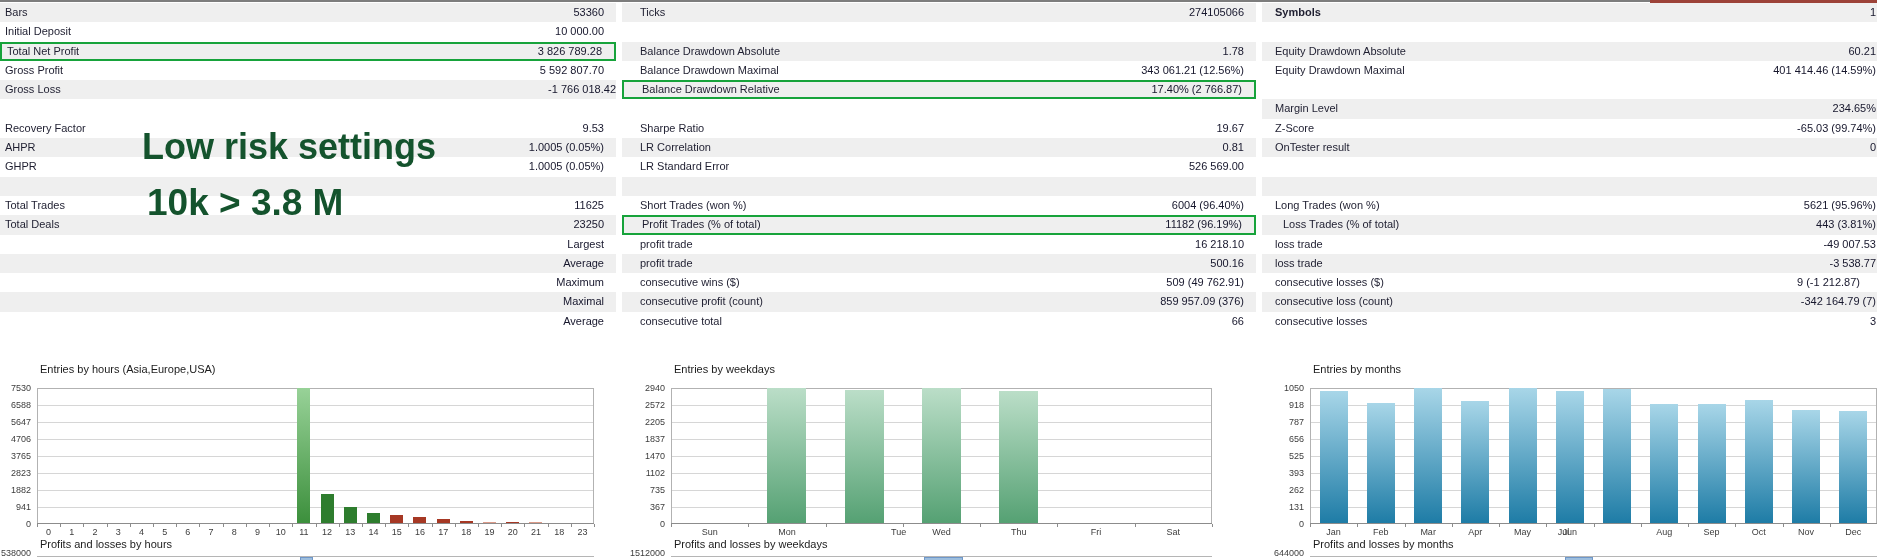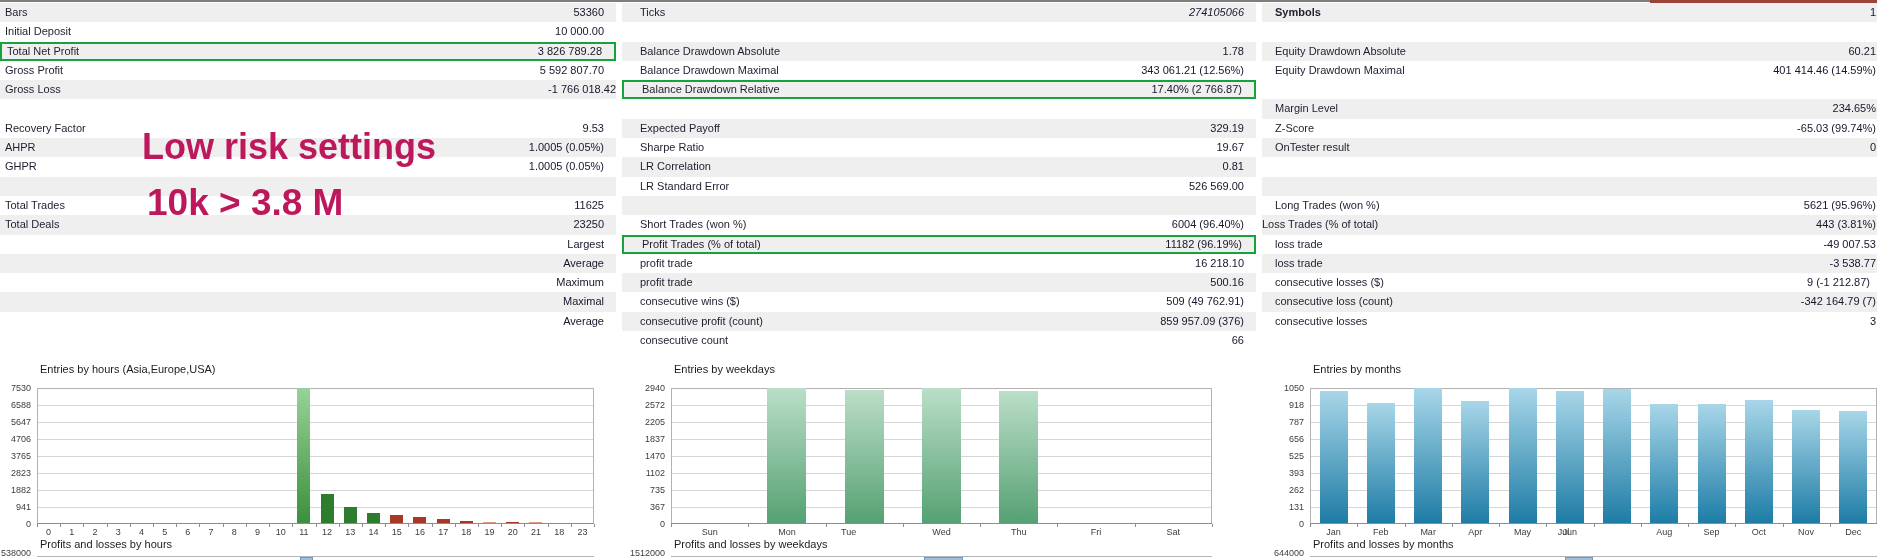--- a/index.html
+++ b/index.html
@@ -9,21 +9,21 @@
     color:#1e1e30;
   }
   .abs{position:absolute;}
   .trow{height:19.3px;line-height:19.3px;font-size:11px;white-space:nowrap;
         display:flex;justify-content:space-between;box-sizing:border-box;}
   .trow.stripe{background:#efefef;}
   .trow.hl{border:2px solid #17a33b;line-height:15.3px;z-index:2;position:relative;}
   .tlabel{color:#1e1e30;}
   .tvalue{color:#16162c;}
   
-  .anno{position:absolute;font-weight:bold;color:#be185d;z-index:5;letter-spacing:0px;}
+  .anno{position:absolute;font-weight:bold;color:#14532d;z-index:5;letter-spacing:0px;}
   
   .ctitle{position:absolute;font-size:11px;color:#1c1c1c;white-space:nowrap;}
   .plot{position:absolute;border:1px solid #b2b2b2;box-sizing:border-box;background:#ffffff;}
   .grid{position:absolute;height:1px;background:#d6d6d6;}
   .base{position:absolute;height:1px;background:#8c8c8c;}
   .ylab{position:absolute;font-size:9px;color:#3c3c3c;text-align:right;width:42px;}
   .xlab{position:absolute;font-size:9px;color:#3c3c3c;text-align:center;}
   .bar{position:absolute;}
   .tick{position:absolute;width:1px;height:3px;background:#8c8c8c;}
   
@@ -105,21 +105,21 @@
         <span class="tvalue" style="padding-right: 12px;">Maximal</span>
       </div>
       <div class="trow">
         <span class="tlabel" style="padding-left: 5px;"></span>
         <span class="tvalue" style="padding-right: 12px;">Average</span>
       </div>
     </div>
     <div class="abs" style="left: 622px; top: 3px; width: 634px;">
       <div class="trow stripe">
         <span class="tlabel" style="padding-left: 18px;">Ticks</span>
-        <span class="tvalue" style="padding-right: 12px; font-style: italic;">274105066</span>
+        <span class="tvalue" style="padding-right: 12px;">274105066</span>
       </div>
       <div class="trow">
         <span class="tlabel" style="padding-left: 18px;"></span>
         <span class="tvalue" style="padding-right: 12px;"></span>
       </div>
       <div class="trow stripe">
         <span class="tlabel" style="padding-left: 18px;">Balance Drawdown Absolute</span>
         <span class="tvalue" style="padding-right: 12px;">1.78</span>
       </div>
       <div class="trow">
@@ -127,24 +127,20 @@
         <span class="tvalue" style="padding-right: 12px;">343 061.21 (12.56%)</span>
       </div>
       <div class="trow stripe hl">
         <span class="tlabel" style="padding-left: 18px;">Balance Drawdown Relative</span>
         <span class="tvalue" style="padding-right: 12px;">17.40% (2 766.87)</span>
       </div>
       <div class="trow">
         <span class="tlabel" style="padding-left: 18px;"></span>
         <span class="tvalue" style="padding-right: 12px;"></span>
       </div>
-      <div class="trow stripe">
-        <span class="tlabel" style="padding-left: 18px;">Expected Payoff</span>
-        <span class="tvalue" style="padding-right: 12px;">329.19</span>
-      </div>
       <div class="trow">
         <span class="tlabel" style="padding-left: 18px;">Sharpe Ratio</span>
         <span class="tvalue" style="padding-right: 12px;">19.67</span>
       </div>
       <div class="trow stripe">
         <span class="tlabel" style="padding-left: 18px;">LR Correlation</span>
         <span class="tvalue" style="padding-right: 12px;">0.81</span>
       </div>
       <div class="trow">
         <span class="tlabel" style="padding-left: 18px;">LR Standard Error</span>
@@ -172,21 +168,21 @@
       </div>
       <div class="trow">
         <span class="tlabel" style="padding-left: 18px;">consecutive wins ($)</span>
         <span class="tvalue" style="padding-right: 12px;">509 (49 762.91)</span>
       </div>
       <div class="trow stripe">
         <span class="tlabel" style="padding-left: 18px;">consecutive profit (count)</span>
         <span class="tvalue" style="padding-right: 12px;">859 957.09 (376)</span>
       </div>
       <div class="trow">
-        <span class="tlabel" style="padding-left: 18px;">consecutive count</span>
+        <span class="tlabel" style="padding-left: 18px;">consecutive total</span>
         <span class="tvalue" style="padding-right: 12px;">66</span>
       </div>
     </div>
     <div class="abs" style="left: 1262px; top: 3px; width: 615px;">
       <div class="trow stripe">
         <span class="tlabel" style="padding-left: 13px; font-weight: bold;">Symbols</span>
         <span class="tvalue" style="padding-right: 1px;">1</span>
       </div>
       <div class="trow">
         <span class="tlabel" style="padding-left: 13px;"></span>
@@ -222,34 +218,34 @@
       </div>
       <div class="trow stripe">
         <span class="tlabel" style="padding-left: 13px;"></span>
         <span class="tvalue" style="padding-right: 1px;"></span>
       </div>
       <div class="trow">
         <span class="tlabel" style="padding-left: 13px;">Long Trades (won %)</span>
         <span class="tvalue" style="padding-right: 1px;">5621 (95.96%)</span>
       </div>
       <div class="trow stripe">
-        <span class="tlabel" style="padding-left: 0;">Loss Trades (% of total)</span>
+        <span class="tlabel" style="padding-left: 13px; margin-left: 8px;">Loss Trades (% of total)</span>
         <span class="tvalue" style="padding-right: 1px;">443 (3.81%)</span>
       </div>
       <div class="trow">
         <span class="tlabel" style="padding-left: 13px;">loss trade</span>
         <span class="tvalue" style="padding-right: 1px;">-49 007.53</span>
       </div>
       <div class="trow stripe">
         <span class="tlabel" style="padding-left: 13px;">loss trade</span>
         <span class="tvalue" style="padding-right: 1px;">-3 538.77</span>
       </div>
       <div class="trow">
         <span class="tlabel" style="padding-left: 13px;">consecutive losses ($)</span>
-        <span class="tvalue" style="padding-right: 7px;">9 (-1 212.87)</span>
+        <span class="tvalue" style="padding-right: 17px;">9 (-1 212.87)</span>
       </div>
       <div class="trow stripe">
         <span class="tlabel" style="padding-left: 13px;">consecutive loss (count)</span>
         <span class="tvalue" style="padding-right: 1px;">-342 164.79 (7)</span>
       </div>
       <div class="trow">
         <span class="tlabel" style="padding-left: 13px;">consecutive losses</span>
         <span class="tvalue" style="padding-right: 1px;">3</span>
       </div>
     </div>
@@ -353,21 +349,21 @@
       <div class="ylab" style="left: 623px; top: 485px;">735</div>
       <div class="grid" style="left: 672px; top: 490px; width: 539px;"></div>
       <div class="ylab" style="left: 623px; top: 502px;">367</div>
       <div class="grid" style="left: 672px; top: 507px; width: 539px;"></div>
       <div class="ylab" style="left: 623px; top: 519px;">0</div>
       <div class="base" style="left: 671px; top: 523px; width: 541px;"></div>
       <div class="xlab" style="left: 671px; top: 527px; width: 77.2857px;">Sun</div>
       <div class="bar" style="left: 767.429px; top: 388px; width: 39px; height: 135px; background: linear-gradient(rgb(187, 222, 200), rgb(85, 161, 115));"></div>
       <div class="xlab" style="left: 748.286px; top: 527px; width: 77.2857px;">Mon</div>
       <div class="bar" style="left: 844.714px; top: 390px; width: 39px; height: 133px; background: linear-gradient(rgb(187, 222, 200), rgb(85, 161, 115));"></div>
-      <div class="xlab" style="left: 810px; top: 527px; width: 77.2857px;">Tue</div>
+      <div class="xlab" style="left: 860px; top: 527px; width: 77.2857px;">Tue</div>
       <div class="bar" style="left: 922px; top: 388px; width: 39px; height: 135px; background: linear-gradient(rgb(187, 222, 200), rgb(85, 161, 115));"></div>
       <div class="xlab" style="left: 902.857px; top: 527px; width: 77.2857px;">Wed</div>
       <div class="bar" style="left: 999.286px; top: 391px; width: 39px; height: 132px; background: linear-gradient(rgb(187, 222, 200), rgb(85, 161, 115));"></div>
       <div class="xlab" style="left: 980.143px; top: 527px; width: 77.2857px;">Thu</div>
       <div class="xlab" style="left: 1057.43px; top: 527px; width: 77.2857px;">Fri</div>
       <div class="xlab" style="left: 1134.71px; top: 527px; width: 77.2857px;">Sat</div>
       <div class="tick" style="left: 671px; top: 524px;"></div>
       <div class="tick" style="left: 748.286px; top: 524px;"></div>
       <div class="tick" style="left: 825.571px; top: 524px;"></div>
       <div class="tick" style="left: 902.857px; top: 524px;"></div>

